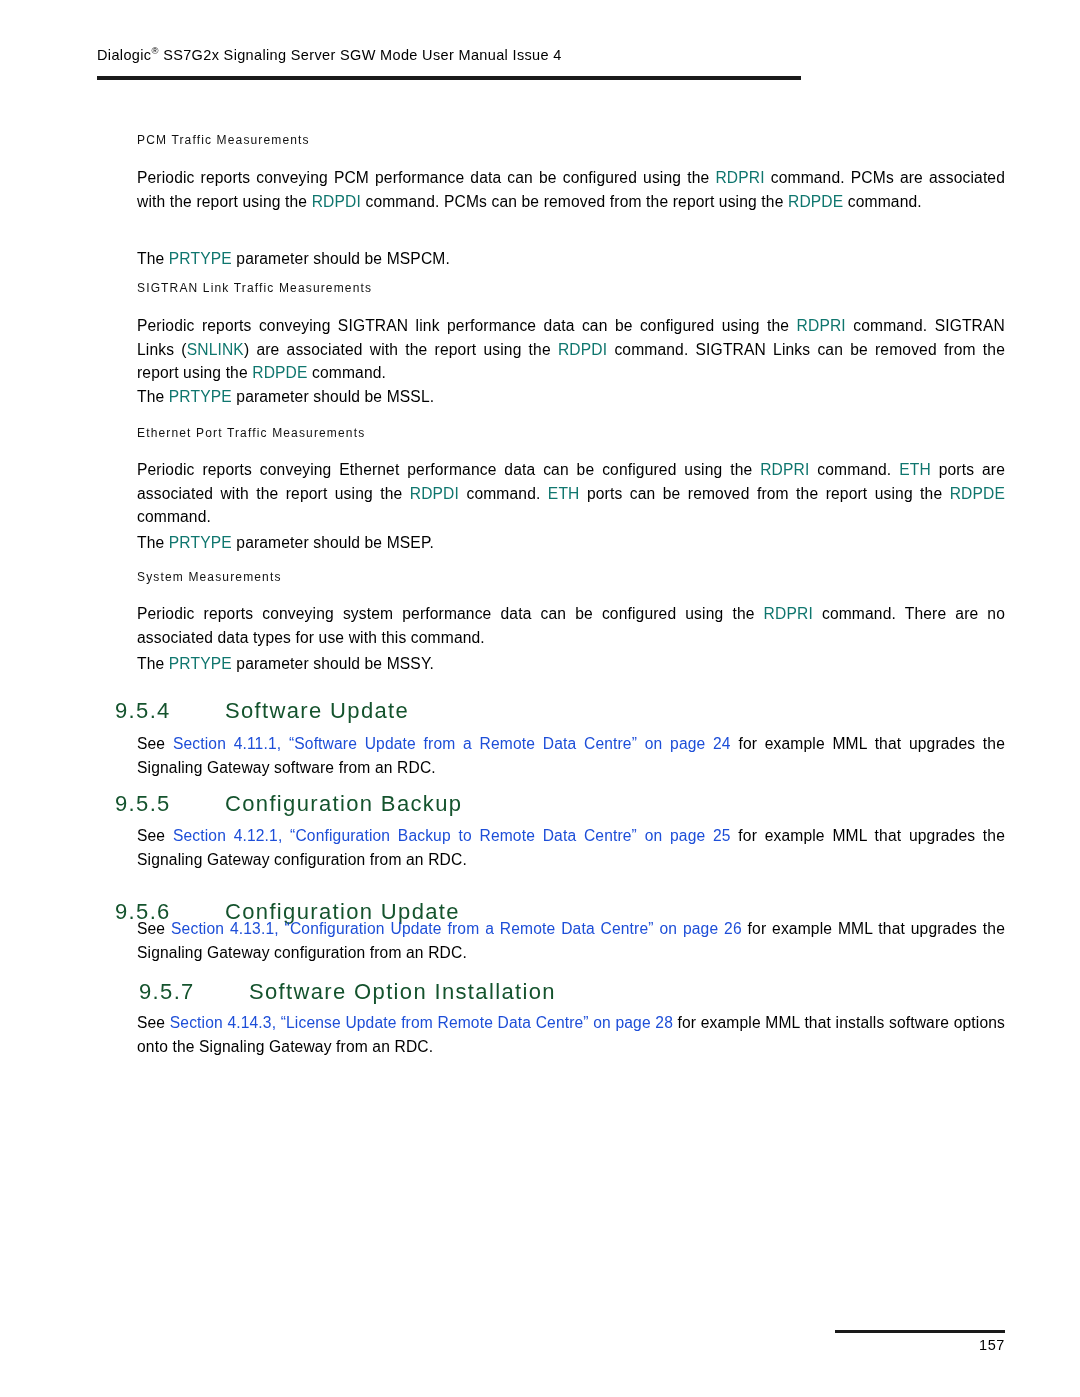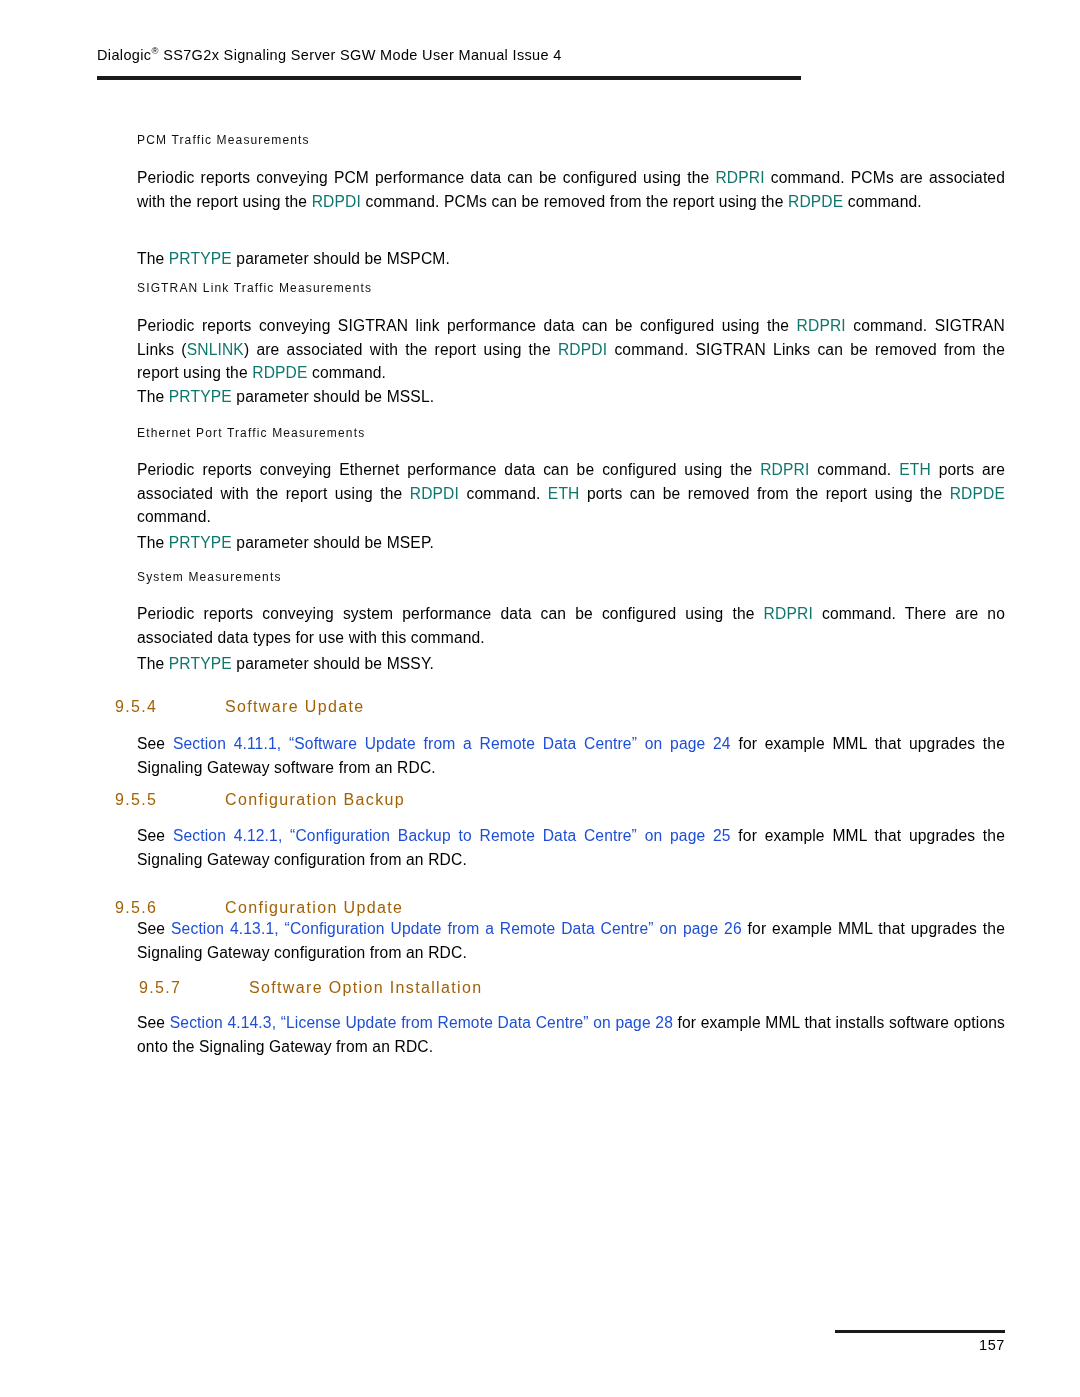--- a/index.html
+++ b/index.html
@@ -86,22 +86,22 @@
   .para.indent {
     left: 137px;
     width: 868px;
   }
 
   
   .num-heading {
     position: absolute;
     left: 115px;
     width: 890px;
-    font-size: 16px;
-    color: #a16207;
+    font-size: 22px;
+    color: #14532d;
     letter-spacing: 1.35px;
     white-space: nowrap;
   }
   .num-heading .num {
     display: inline-block;
     width: 110px;
   }
 
   .cmd { color: #0f766e; }
   .xref { color: #1d4ed8; }

